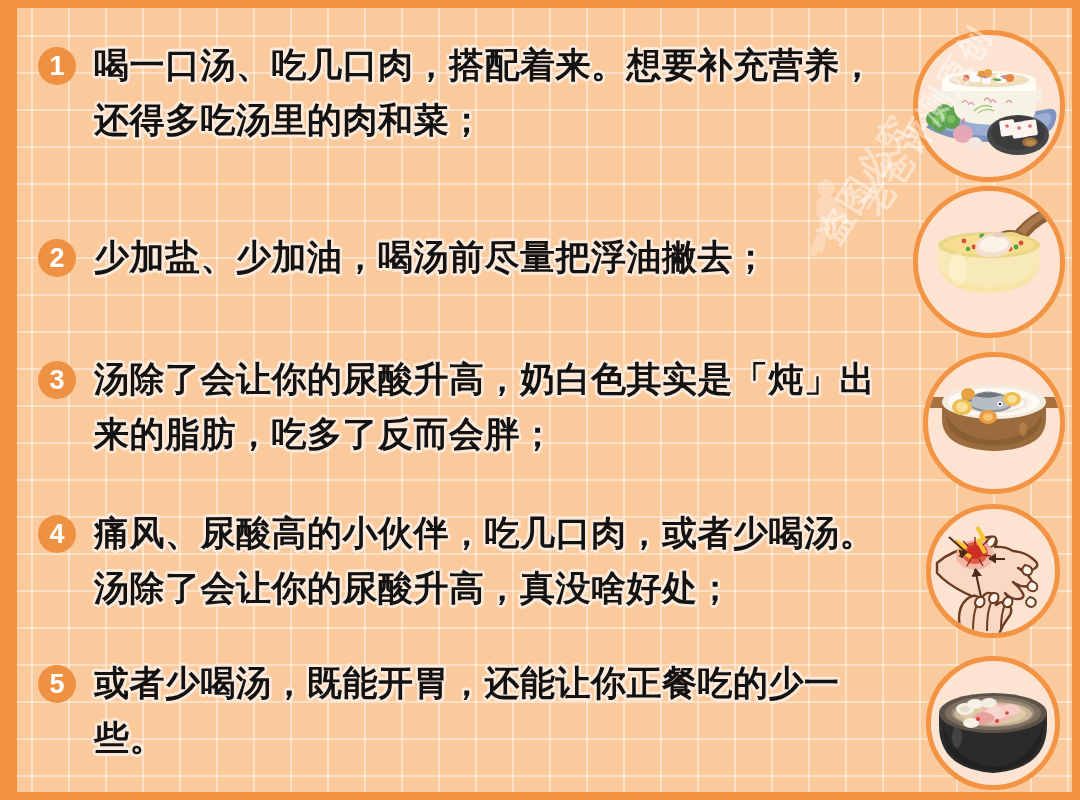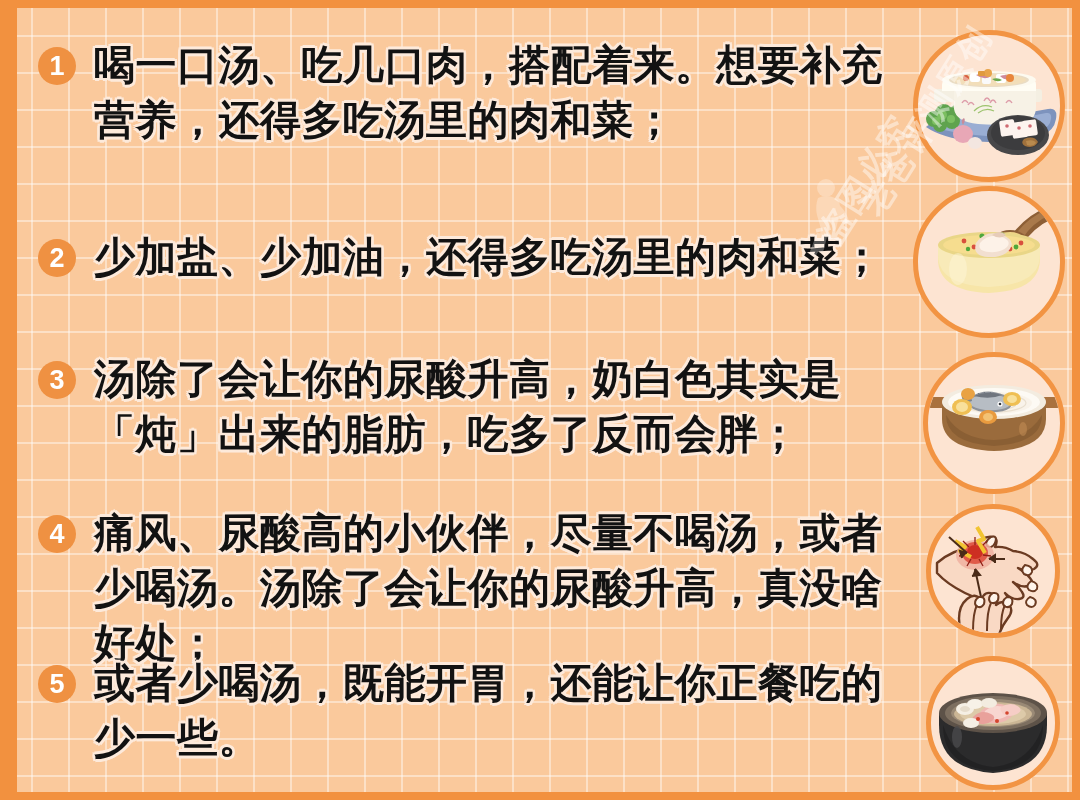--- a/index.html
+++ b/index.html
@@ -86,21 +86,21 @@
     text-align: center;
     margin-left: 30px;
     margin-top: 9px;
     font-family: "Liberation Sans", sans-serif;
   }
   .text {
     flex: 1 1 auto;
     margin-left: 18px;
     font-family: "DejaVu Sans", "Liberation Sans", sans-serif;
     font-weight: bold;
-    font-size: 41px;
+    font-size: 35px;
     line-height: 55px;
     color: #121212;
     letter-spacing: 0.5px;
     text-shadow:
       -2.2px -2.2px 0 #fdeadb,  2.2px -2.2px 0 #fdeadb,
       -2.2px  2.2px 0 #fdeadb,  2.2px  2.2px 0 #fdeadb,
        0px   -2.6px 0 #fdeadb,  0px    2.6px 0 #fdeadb,
       -2.6px  0px   0 #fdeadb,  2.6px  0px   0 #fdeadb;
     max-width: 800px;
   }
@@ -395,31 +395,31 @@
 
     <div id="list">
 
       <div class="row row-1">
         <div class="badge">1</div>
         <div class="text">喝一口汤、吃几口肉，搭配着来。想要补充营养，还得多吃汤里的肉和菜；</div>
       </div>
 
       <div class="row row-2">
         <div class="badge">2</div>
-        <div class="text">少加盐、少加油，还得多吃汤里的肉和菜；</div>
+        <div class="text">少加盐、少加油，喝汤前尽量把浮油撇去；</div>
       </div>
 
       <div class="row row-3">
         <div class="badge">3</div>
         <div class="text">汤除了会让你的尿酸升高，奶白色其实是「炖」出来的脂肪，吃多了反而会胖；</div>
       </div>
 
       <div class="row row-4">
         <div class="badge">4</div>
-        <div class="text">痛风、尿酸高的小伙伴，尽量不喝汤，或者少喝汤。汤除了会让你的尿酸升高，真没啥好处；</div>
+        <div class="text">痛风、尿酸高的小伙伴，吃几口肉，或者少喝汤。汤除了会让你的尿酸升高，真没啥好处；</div>
       </div>
 
       <div class="row row-5">
         <div class="badge">5</div>
         <div class="text">或者少喝汤，既能开胃，还能让你正餐吃的少一些。</div>
       </div>
 
     </div>
   </div>
 </div>

